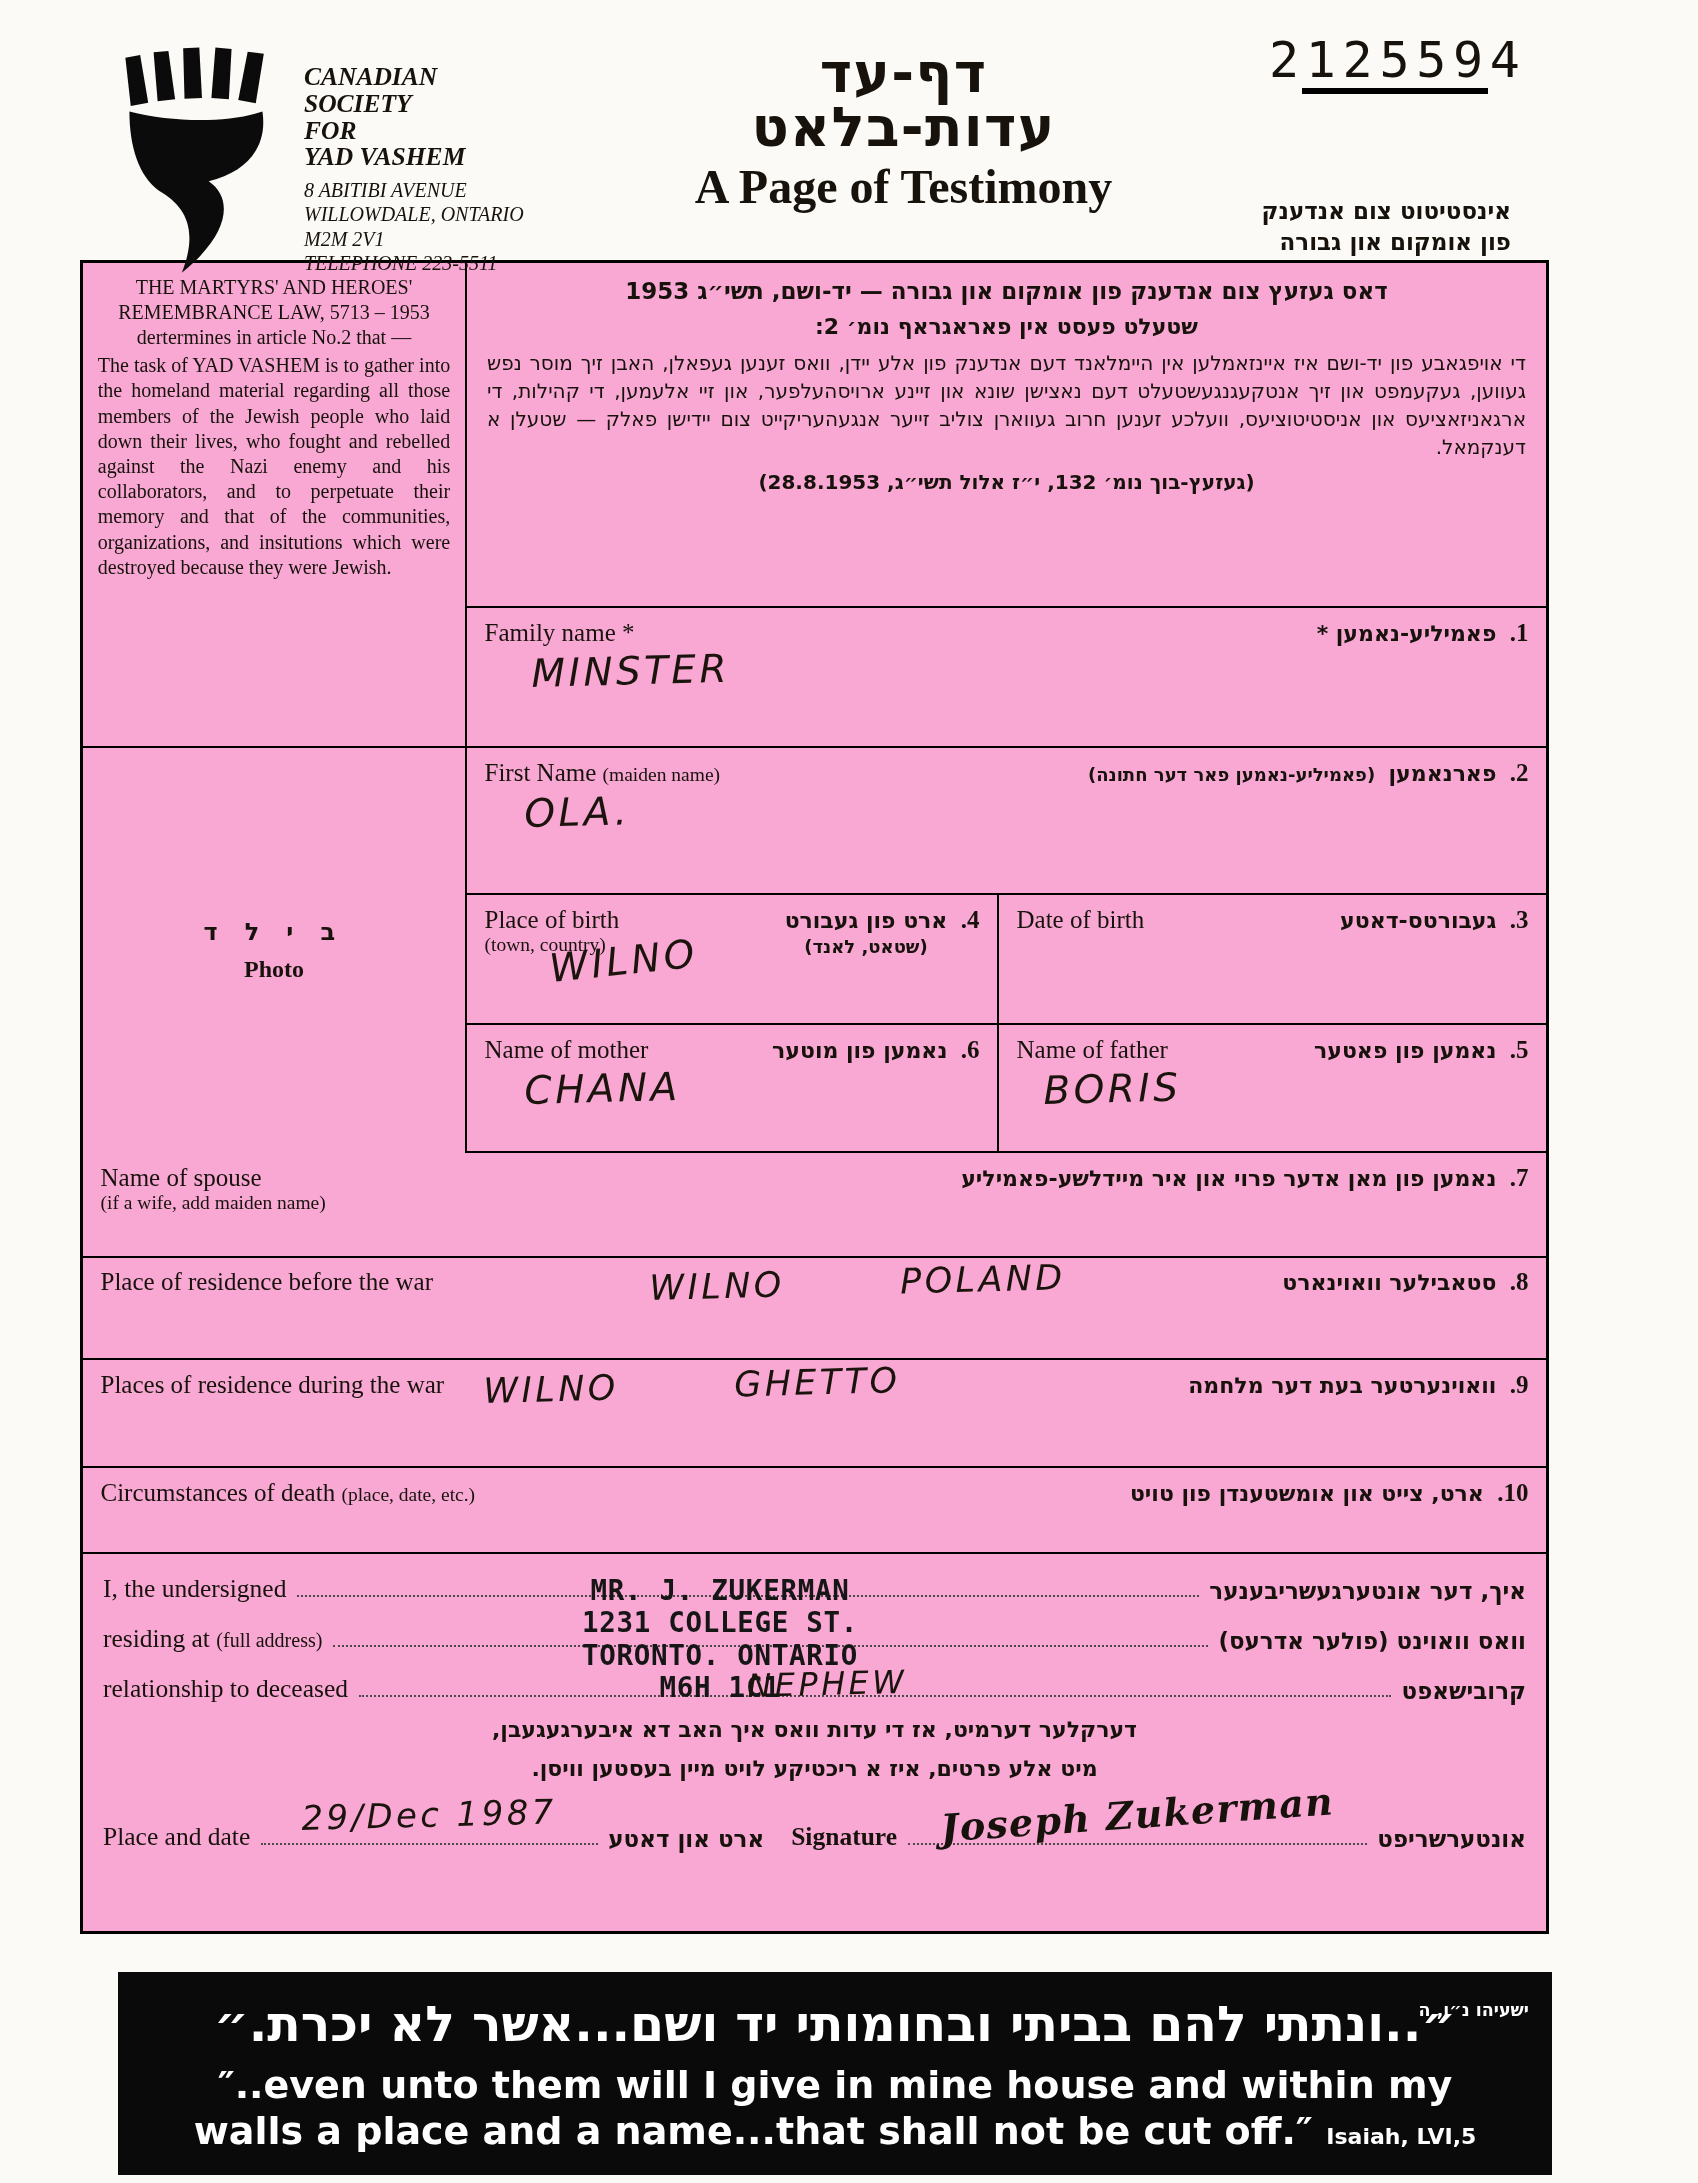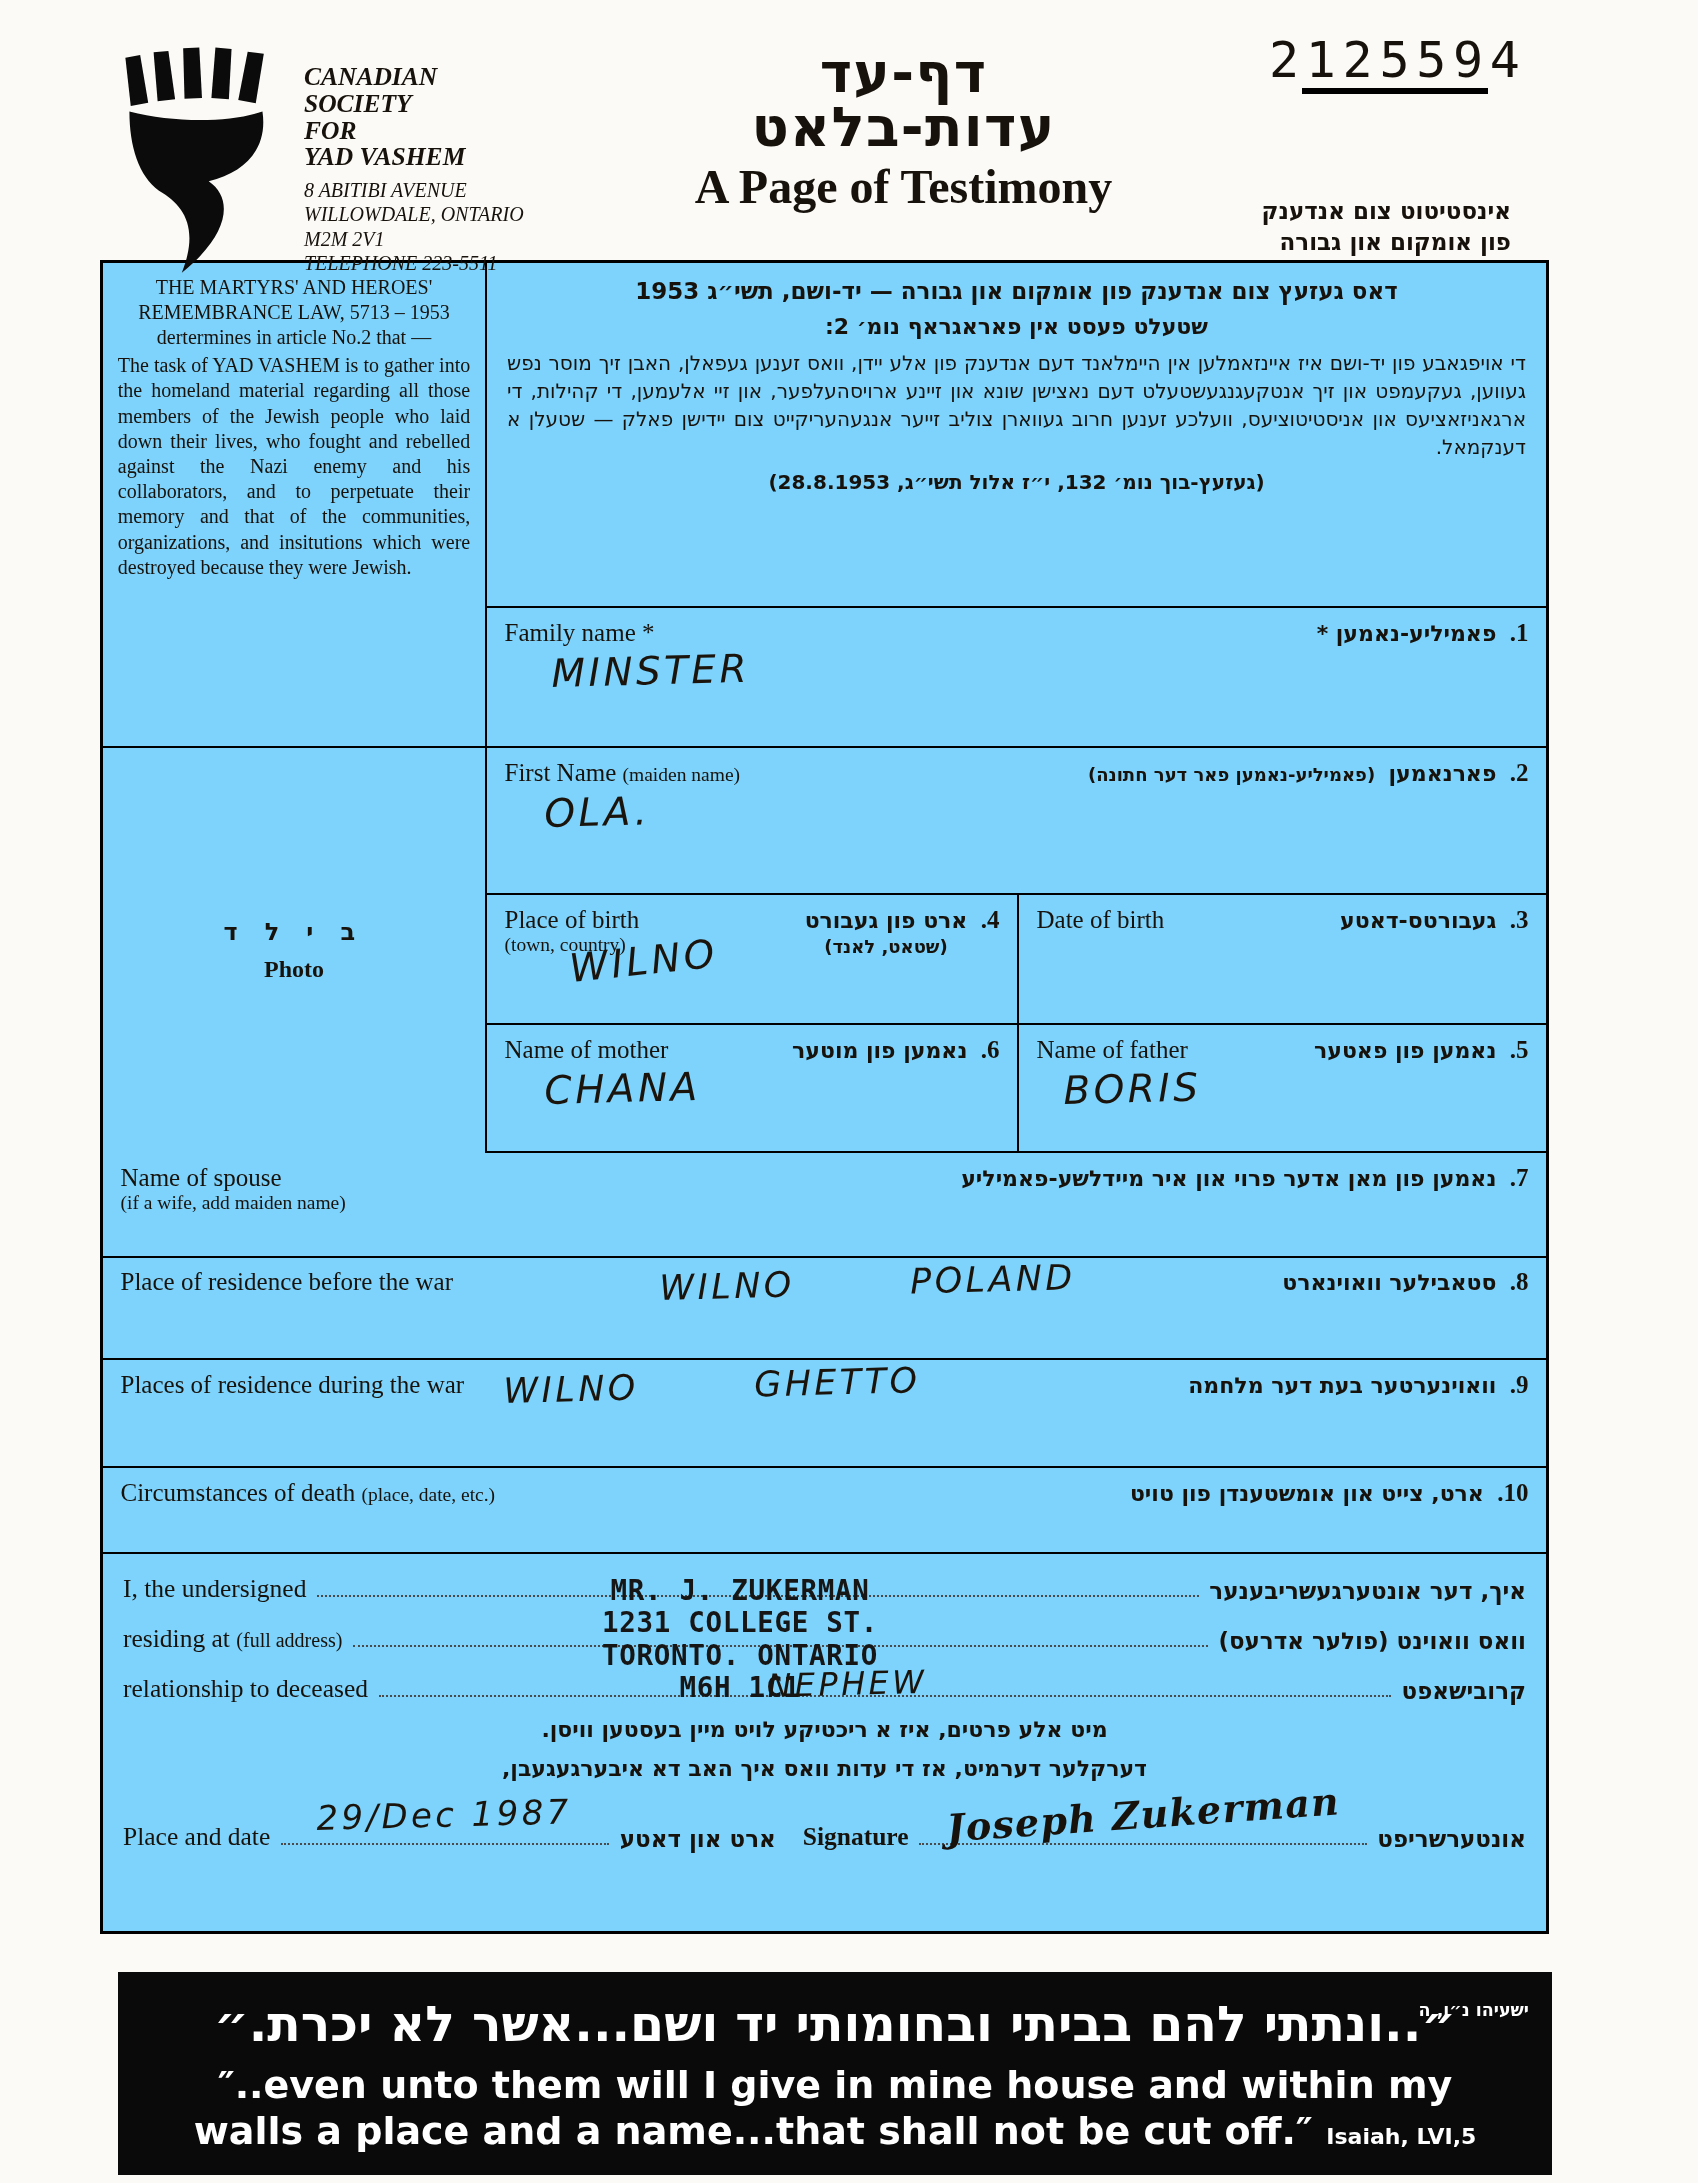--- a/index.html
+++ b/index.html
@@ -15,21 +15,21 @@
   .titlebox{position:absolute;left:591px;top:47px;width:625px;text-align:center;}
   .h-title{direction:rtl;font-family:"DejaVu Sans",sans-serif;font-weight:bold;font-size:55px;line-height:.98;letter-spacing:1.3px;}
   .e-title{font-weight:bold;font-size:48px;margin-top:4px;}
   .serial{position:absolute;left:1269px;top:31px;font-family:"DejaVu Sans Mono",monospace;font-size:50px;letter-spacing:6.7px;}
   .yvlogo{position:absolute;left:1279px;top:85px;width:232px;text-align:center;}
   .yvlogo .txt{direction:rtl;font-family:"DejaVu Sans",sans-serif;font-weight:bold;font-size:69px;line-height:1.05;}
   .yvlogo .bar{height:6px;background:#000;width:80%;margin:2.7px auto 0;}
   .inst{position:absolute;left:1229px;top:196px;width:282px;direction:rtl;text-align:right;font-family:"DejaVu Sans",sans-serif;font-weight:bold;font-size:23px;line-height:1.35;}
 
   
-  .formbox{margin:0 149px 0 100px;border:3.4px solid #000;background:#7dd3fc;}
+  .formbox{margin:0 149px 0 80px;border:3.4px solid #000;background:#f9a8d4;}
   .top-grid{display:grid;grid-template-columns:384px 1fr;}
   .law{grid-column:1;grid-row:1 / span 2;border-right:2.7px solid #000;border-bottom:2.7px solid #000;padding:12px 14.8px;font-size:20px;line-height:1.26;}
   .law-h{text-align:center;}
   .law-body{text-align:justify;margin-top:2.7px;}
   .photo{grid-column:1;grid-row:3 / span 3;border-right:2.7px solid #000;display:flex;flex-direction:column;align-items:center;justify-content:center;gap:10.7px;}
   .photo-he{direction:rtl;font-family:"DejaVu Sans",sans-serif;font-weight:bold;font-size:24px;letter-spacing:9.4px;}
   .photo-en{font-weight:bold;font-size:24px;}
 
   .intro{grid-column:2;grid-row:1;border-bottom:2.7px solid #000;direction:rtl;padding:14.8px 20px 10.7px;min-height:318px;font-family:"DejaVu Sans",sans-serif;}
   .intro-l1{font-weight:bold;font-size:23px;text-align:center;}
@@ -294,22 +294,22 @@
           <span class="en-sub">(full address)</span>
         </span>
         <span class="leader"></span>
         <span class="dlabel-yi">וואס וואוינט (פולער אדרעס)</span>
       </div>
       <div class="dline">
         <span class="dlabel-en">relationship to deceased</span>
         <span class="leader"></span>
         <span class="dlabel-yi">קרובישאפט</span>
       </div>
+      <div class="dcenter yi">דערקלער דערמיט, אז די עדות וואס איך האב דא איבערגעגעבן,</div>
       <div class="dcenter yi">מיט אלע פרטים, איז א ריכטיקע לויט מיין בעסטען וויסן.</div>
-      <div class="dcenter yi">דערקלער דערמיט, אז די עדות וואס איך האב דא איבערגעגעבן,</div>
       <div class="dline pdline">
         <span class="dlabel-en">Place and date</span>
         <span class="leader wdate"><span class="hw">29/Dec 1987</span></span>
         <span class="dlabel-yi">ארט און דאטע</span>
         <span class="dlabel-en sig-en">Signature</span>
         <span class="leader wsig"><span class="sig">Joseph Zukerman</span></span>
         <span class="dlabel-yi">אונטערשריפט</span>
       </div>
       <div class="stamp">
         <div>MR. J. ZUKERMAN</div>

